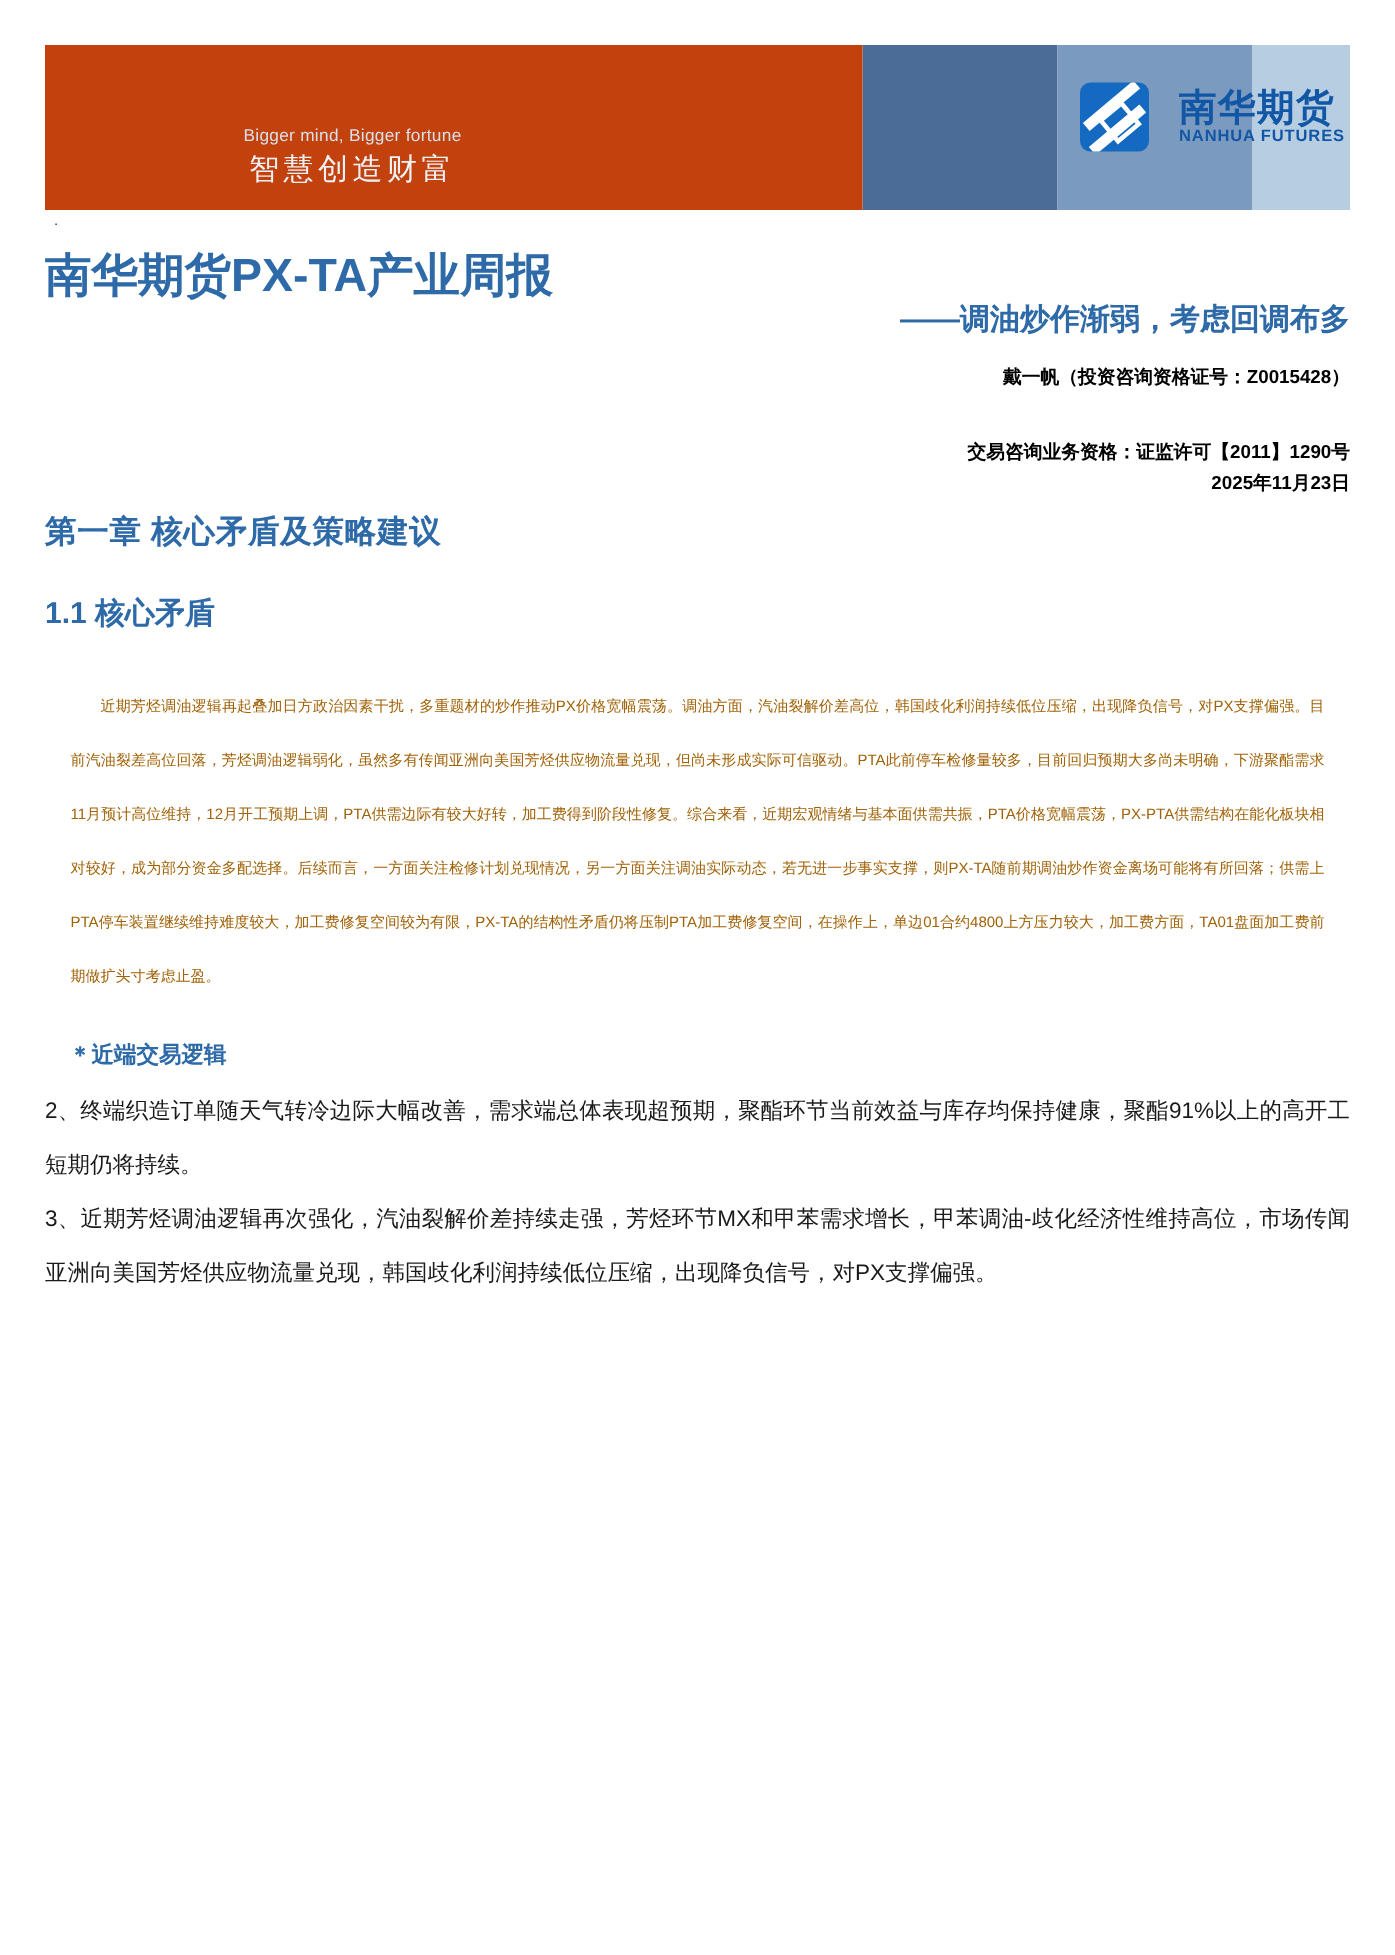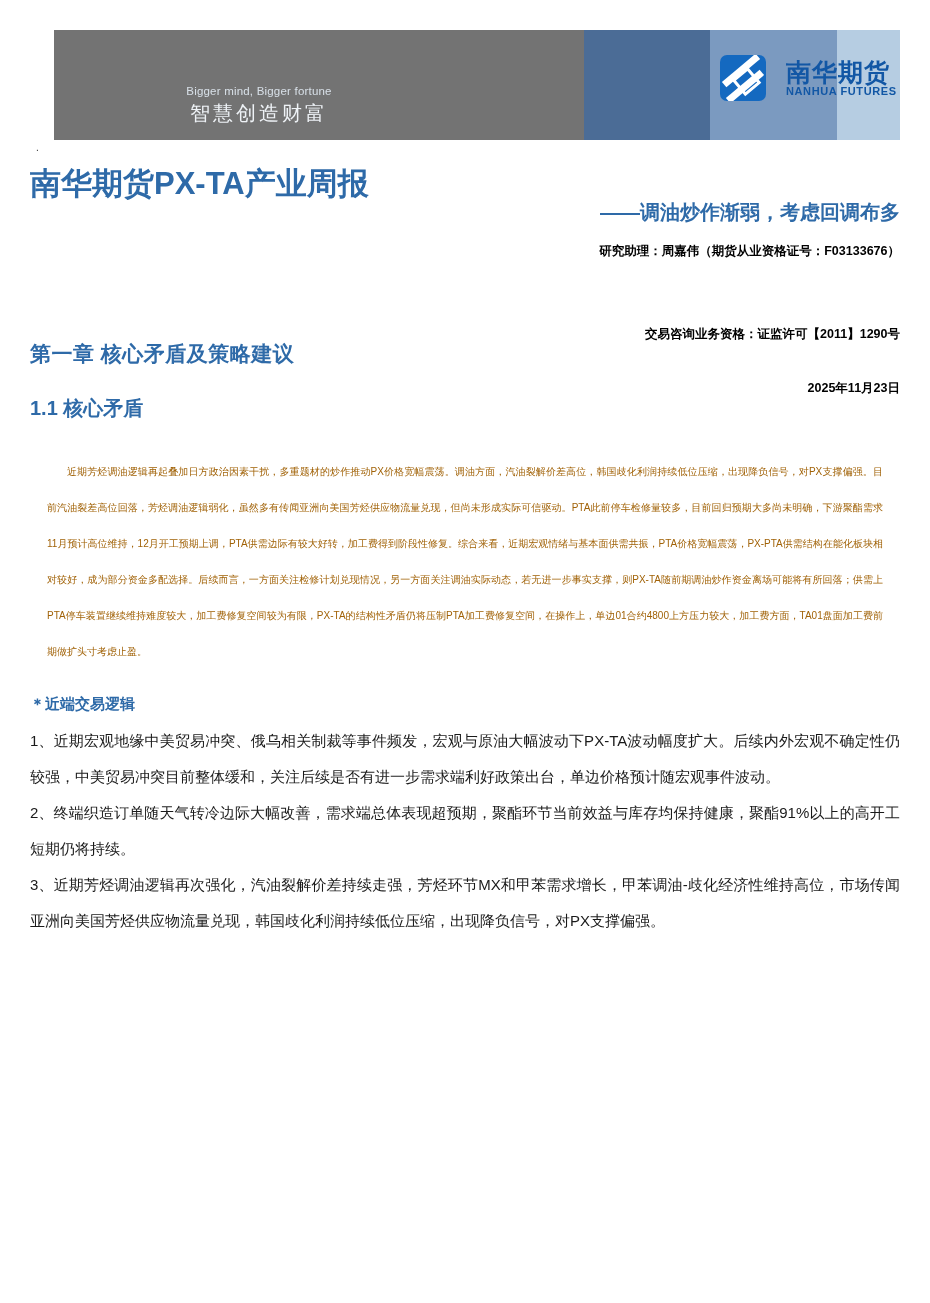--- a/index.html
+++ b/index.html
@@ -23,21 +23,21 @@
     left: 30px;
     top: 30px;
     width: 870px;
     height: 110px;
     display: flex;
     flex-direction: row;
   }
   .band {
     height: 100%;
   }
-  .band-1 { width: 545px; background: #737373; position: relative; margin-left: 24px; }
+  .band-1 { width: 545px; background: #c2410c; position: relative; }
   .band-2 { width: 130px; background: #4b6c96; }
   .band-3 { width: 130px; background: #7b9ac0; }
   .band-4 { width: 65px;  background: #b6cde2; }
 
   .tagline {
     position: absolute;
     left: 55px;
     bottom: 14px;
     width: 300px;
     text-align: center;
@@ -160,21 +160,21 @@
   .license {
     position: absolute;
     right: 30px;
     top: 291px;
     text-align: right;
     font-size: 12.5px;
     font-weight: bold;
     color: #000;
     line-height: 1.65;
   }
-  .license div { white-space: nowrap; margin-top: 33px; }
+  .license div { white-space: nowrap; }
 
   
   .h1 {
     position: absolute;
     left: 30px;
     top: 340px;
     font-size: 21px;
     font-weight: bold;
     color: #2e6aa8;
     letter-spacing: 0.5px;
@@ -201,21 +201,21 @@
     margin: 17px;
     font-size: 10px;
     line-height: 36px;
     text-align: justify;
     text-justify: inter-ideograph;
     color: #a16207;
   }
   p.para.indent { text-indent: 2em; }
 
   .sec-label {
-    margin: 10px 0 2px 0;
+    margin: 10px 0 2px 16px;
     font-size: 15px;
     font-weight: bold;
     color: #2e6aa8;
     line-height: 34px;
   }
   p.item {
     margin: 0;
     font-size: 15px;
     line-height: 36px;
     text-align: justify;
@@ -247,32 +247,31 @@
     <span class="logo-en">NANHUA FUTURES</span>
   </div>
 </div>
 
 <div class="stray-dot">.</div>
 
 <div class="doc-title">南华期货PX-TA产业周报</div>
 <div class="doc-subtitle">——调油炒作渐弱，考虑回调布多</div>
 
 <div class="byline">
-  <div>研究助理：周嘉伟（期货从业资格证号：F03133676）</div>
+  <div>戴一帆（投资咨询资格证号：Z0015428）</div>
 </div>
 
 <div class="license">
   <div>交易咨询业务资格：证监许可【2011】1290号</div>
   <div>2025年11月23日</div>
 </div>
 
 <div class="h1">第一章  核心矛盾及策略建议</div>
 <div class="h2">1.1 核心矛盾</div>
 
 <div class="body-wrap">
   <p class="para indent">近期芳烃调油逻辑再起叠加日方政治因素干扰，多重题材的炒作推动PX价格宽幅震荡。调油方面，汽油裂解价差高位，韩国歧化利润持续低位压缩，出现降负信号，对PX支撑偏强。目前汽油裂差高位回落，芳烃调油逻辑弱化，虽然多有传闻亚洲向美国芳烃供应物流量兑现，但尚未形成实际可信驱动。PTA此前停车检修量较多，目前回归预期大多尚未明确，下游聚酯需求11月预计高位维持，12月开工预期上调，PTA供需边际有较大好转，加工费得到阶段性修复。综合来看，近期宏观情绪与基本面供需共振，PTA价格宽幅震荡，PX-PTA供需结构在能化板块相对较好，成为部分资金多配选择。后续而言，一方面关注检修计划兑现情况，另一方面关注调油实际动态，若无进一步事实支撑，则PX-TA随前期调油炒作资金离场可能将有所回落；供需上PTA停车装置继续维持难度较大，加工费修复空间较为有限，PX-TA的结构性矛盾仍将压制PTA加工费修复空间，在操作上，单边01合约4800上方压力较大，加工费方面，TA01盘面加工费前期做扩头寸考虑止盈。</p>
 
   <div class="sec-label">＊近端交易逻辑</div>
 
-  <p class="item">1、近期宏观地缘中美贸易冲突、俄乌相关制裁等事件频发，宏观与原油大幅波动下PX-TA波动幅度扩大。后续内外宏观不确定性仍较强，中美贸易冲突目前整体缓和，关注后续是否有进一步需求端利好政策出台，单边价格预计随宏观事件波动。</p>
   <p class="item">2、终端织造订单随天气转冷边际大幅改善，需求端总体表现超预期，聚酯环节当前效益与库存均保持健康，聚酯91%以上的高开工短期仍将持续。</p>
   <p class="item">3、近期芳烃调油逻辑再次强化，汽油裂解价差持续走强，芳烃环节MX和甲苯需求增长，甲苯调油-歧化经济性维持高位，市场传闻亚洲向美国芳烃供应物流量兑现，韩国歧化利润持续低位压缩，出现降负信号，对PX支撑偏强。</p>
 </div>
 
 </body></html>

